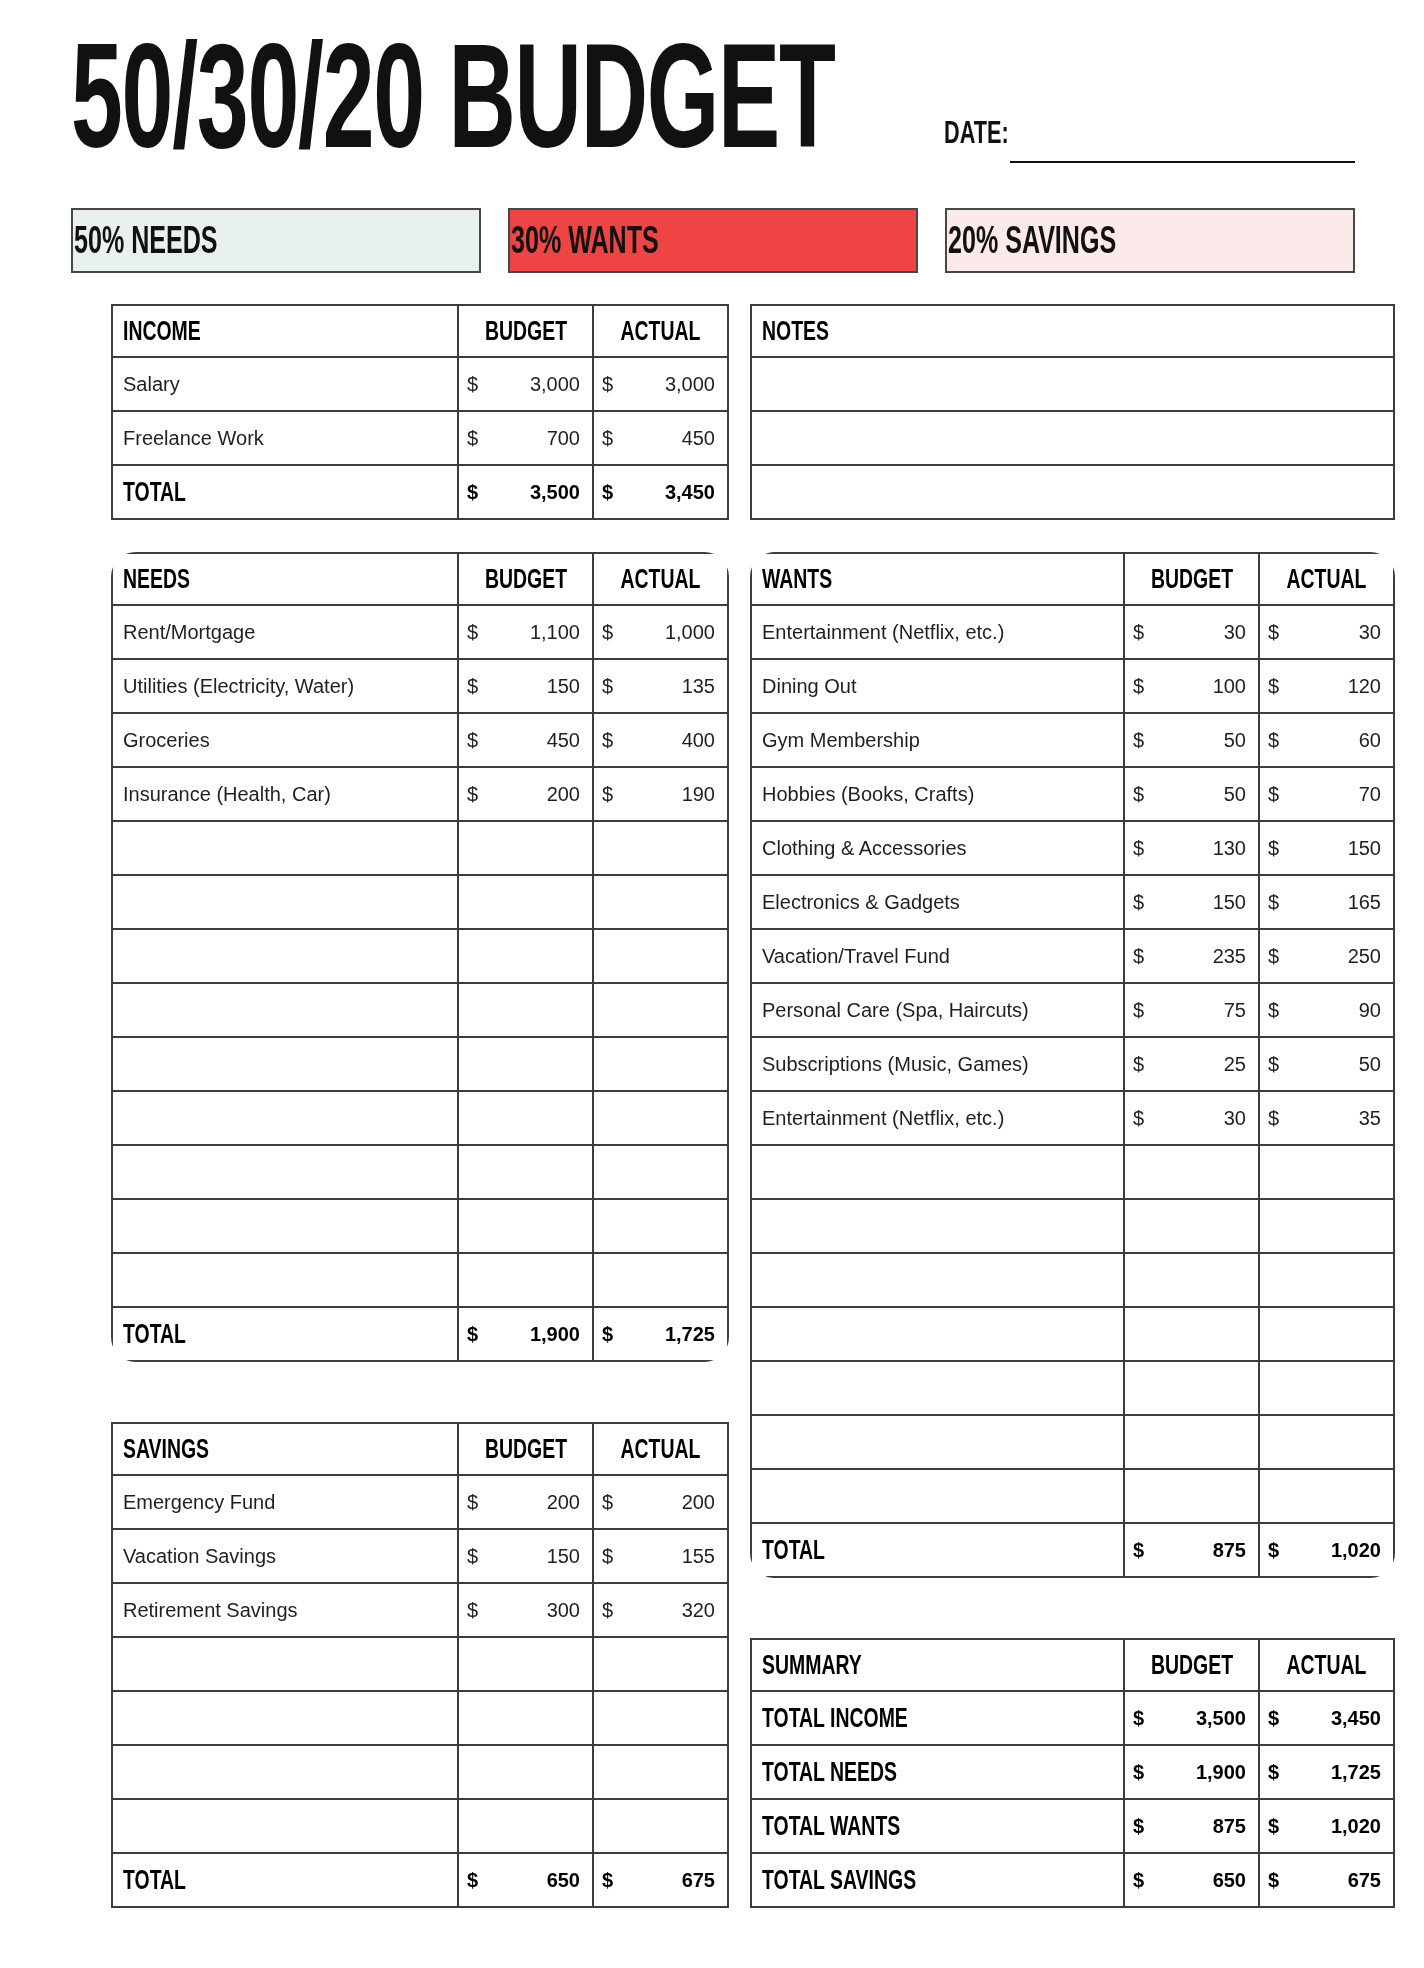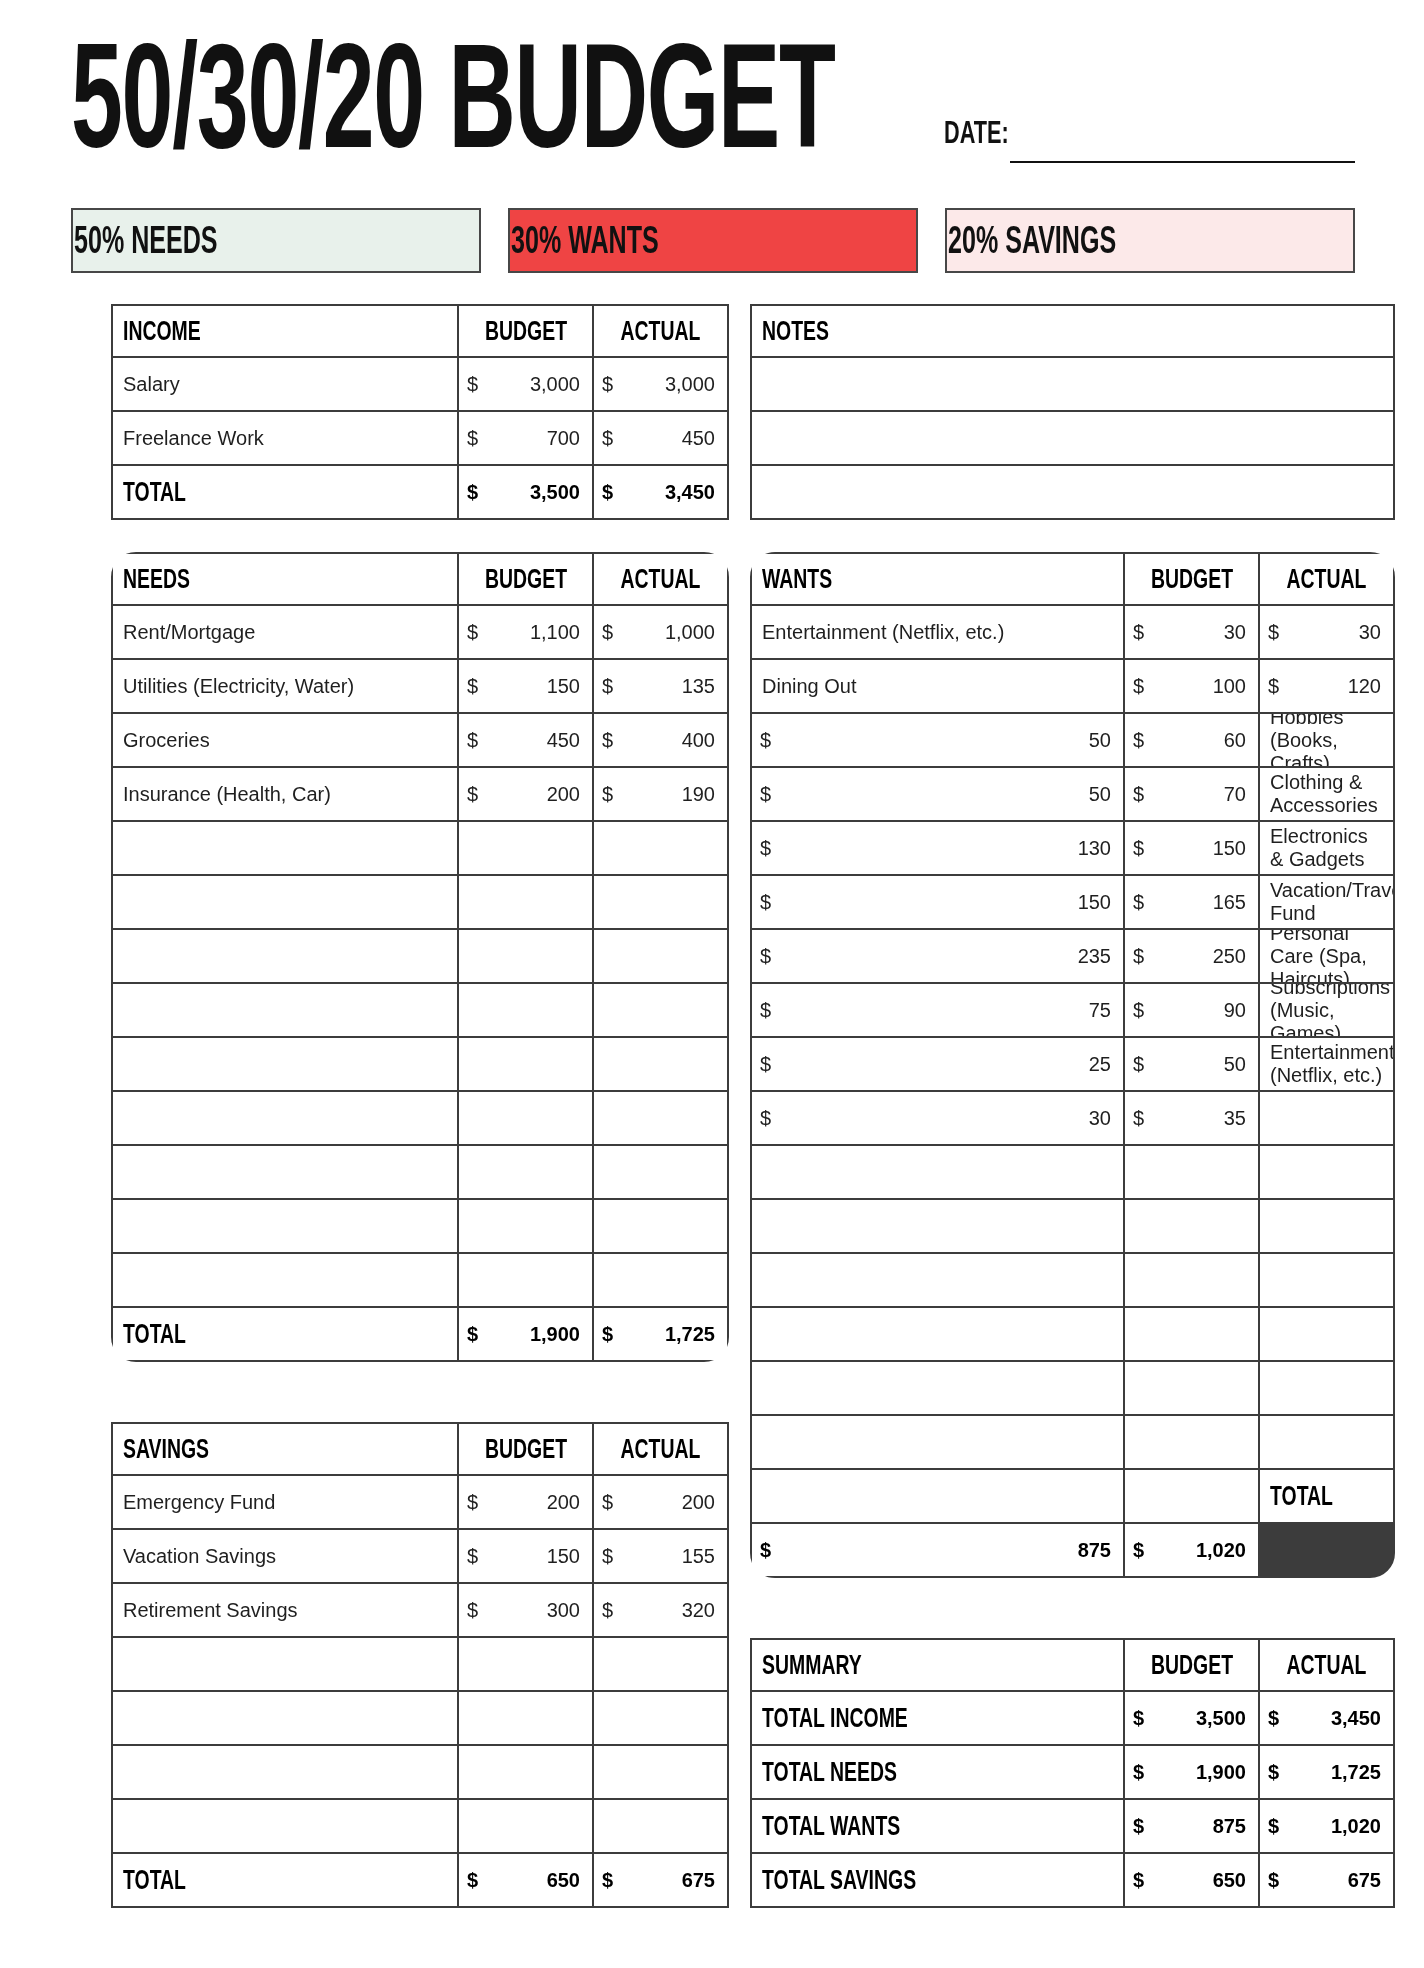--- a/index.html
+++ b/index.html
@@ -346,20 +346,23 @@
           </div>
         <div class="cell cm">
             <span class="cur">$</span>
             <span class="val">100</span>
           </div>
         <div class="cell cm">
             <span class="cur">$</span>
             <span class="val">120</span>
           </div>
 
+        <div class="cell cl">
+            <span class="lbl">Gym Membership</span>
+          </div>
         <div class="cell cm">
             <span class="cur">$</span>
             <span class="val">50</span>
           </div>
         <div class="cell cm">
             <span class="cur">$</span>
             <span class="val">60</span>
           </div>
 
         <div class="cell cl">

